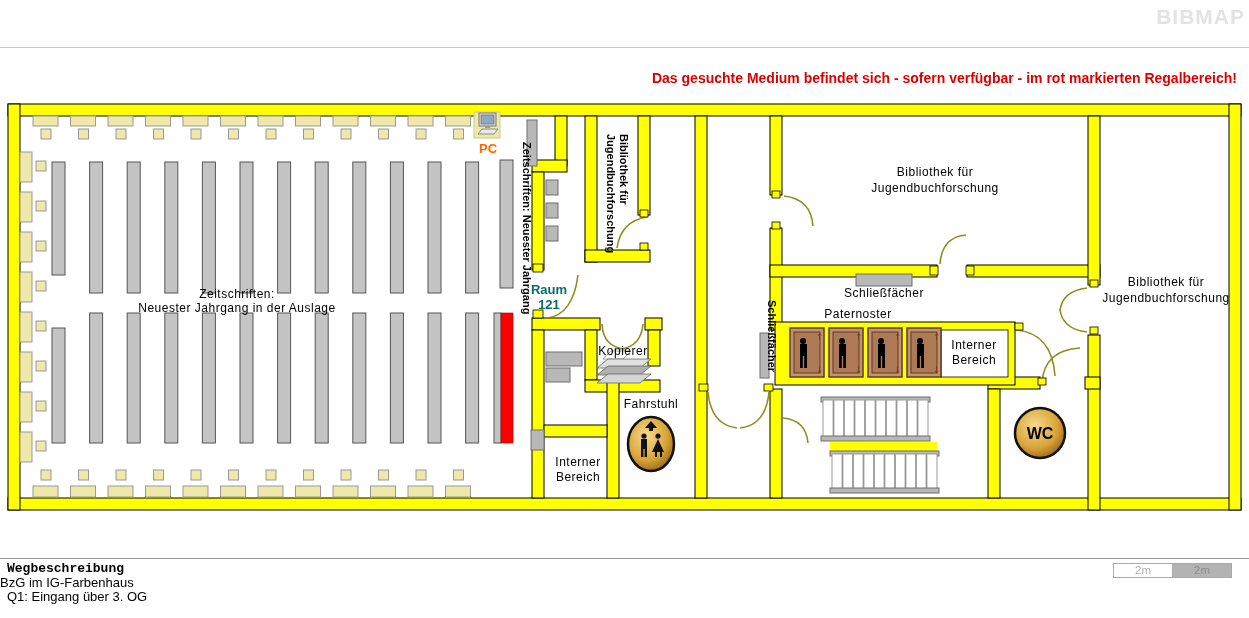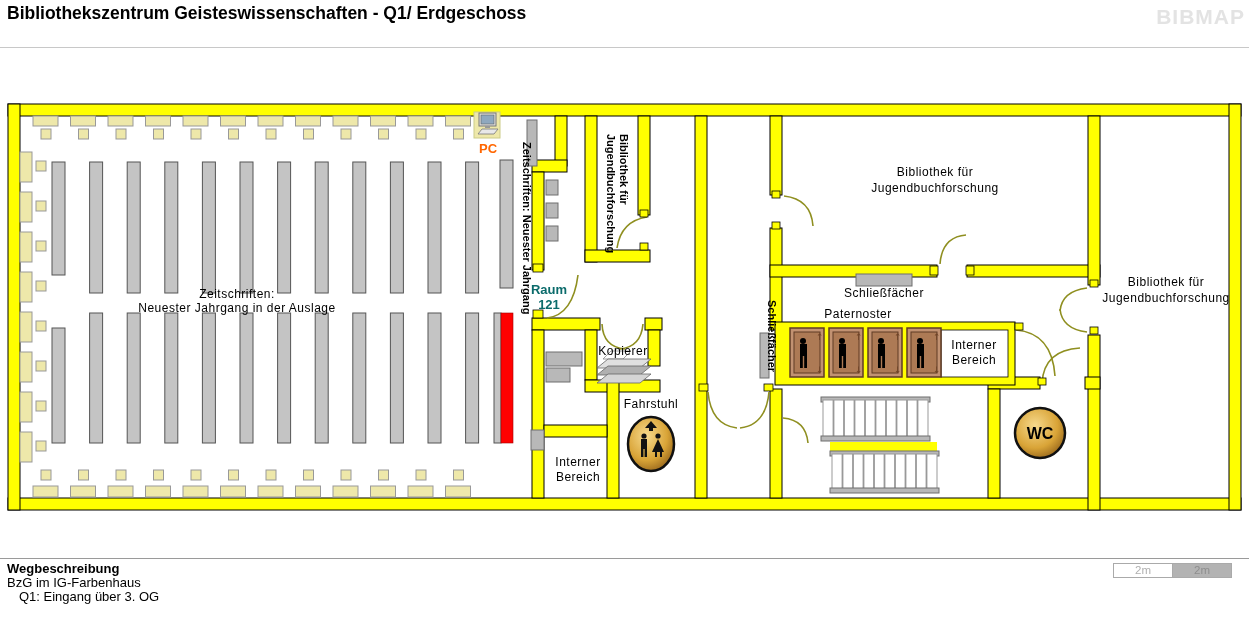--- a/index.html
+++ b/index.html
@@ -4,23 +4,23 @@
 <style>
   html,body{margin:0;padding:0;background:#fff;}
   #page{position:relative;width:1249px;height:618px;background:#fff;overflow:hidden;
         font-family:"Liberation Sans",sans-serif;}
   .title{position:absolute;left:7px;top:3px;font-size:17.5px;font-weight:bold;color:#000;white-space:nowrap;}
   .subtitle{position:absolute;left:7px;top:25px;font-size:14px;color:#0b6b6b;white-space:nowrap;}
   .logo{position:absolute;right:4px;top:5px;font-size:21px;font-weight:bold;color:#e3e3e3;letter-spacing:1px;text-align:center;}
   .headrule{position:absolute;left:0;top:47px;width:1249px;border-top:1px solid #c8c8c8;}
   .notice{position:absolute;right:12px;top:70px;font-size:14px;font-weight:bold;color:#dd0000;white-space:nowrap;}
   .footrule{position:absolute;left:0;top:558px;width:1249px;border-top:1px solid #9a9a9a;}
-  .fhead{position:absolute;left:7px;top:561px;font-size:13px;font-weight:bold;color:#000;}
-  .fline1{position:absolute;left:7px;top:575px;font-size:13px;color:#000;}
-  .fline2{position:absolute;left:7px;top:589px;font-size:13px;color:#000;margin-left:12px;}
+  .fhead{position:absolute;left:7px;top:561px;font-size:13px;font-weight:bold;color:#000;font-family:Liberation Mono, monospace;}
+  .fline1{position:absolute;left:0;top:575px;font-size:13px;color:#000;}
+  .fline2{position:absolute;left:7px;top:589px;font-size:13px;color:#000;}
   .scalebar{position:absolute;left:1113px;top:563px;display:flex;}
   .sc{width:58px;height:13px;font-size:11.5px;line-height:13px;text-align:center;border:1px solid #aaa;}
   .sc.l{background:#fff;color:#b0b0b0;border-right:none;}
   .sc.r{background:#b3b3b3;color:#8e8e8e;}
   svg{position:absolute;left:0;top:96px;}
   .wall{fill:#ffff00;stroke:#000;stroke-width:1;}
   .nub{fill:#ffff00;stroke:#000;stroke-width:0.8;}
   .door{fill:none;stroke:#8f8f20;stroke-width:1.6;}
   .gfx{fill:#b8b8b8;stroke:#6e6e6e;stroke-width:1;}
   .shelf{fill:#c4c4c4;stroke:#555;stroke-width:1;}
@@ -30,23 +30,23 @@
   .vlbl{font:bold 11px "Liberation Sans",sans-serif;fill:#000;}
   .teal{font:bold 13px "Liberation Sans",sans-serif;fill:#0b6b6b;}
   .pcl{font:bold 13px "Liberation Sans",sans-serif;fill:#ff6600;}
   .wcl{font:bold 16px "Liberation Sans",sans-serif;fill:#000;}
   .mid{text-anchor:middle;}
 </style>
 </head>
 <body>
 
 <div id="page">
-  <div class="title">Bibliothekszentrum Geisteswissenschaften - Q1/ Erdgeschoss</div>
   <div class="logo">BIBMAP</div>
   <div class="headrule"></div>
+  <div class="notice">Das gesuchte Medium befindet sich - sofern verfügbar -  im rot markierten Regalbereich!</div>
 
   <svg width="1249" height="450" viewBox="0 0 1249 450">
     <defs>
       <radialGradient id="gold" cx="40%" cy="35%" r="75%">
         <stop offset="0%" stop-color="#f6d98c"></stop>
         <stop offset="60%" stop-color="#d9a437"></stop>
         <stop offset="100%" stop-color="#8a5a16"></stop>
       </radialGradient>
     </defs>
 

